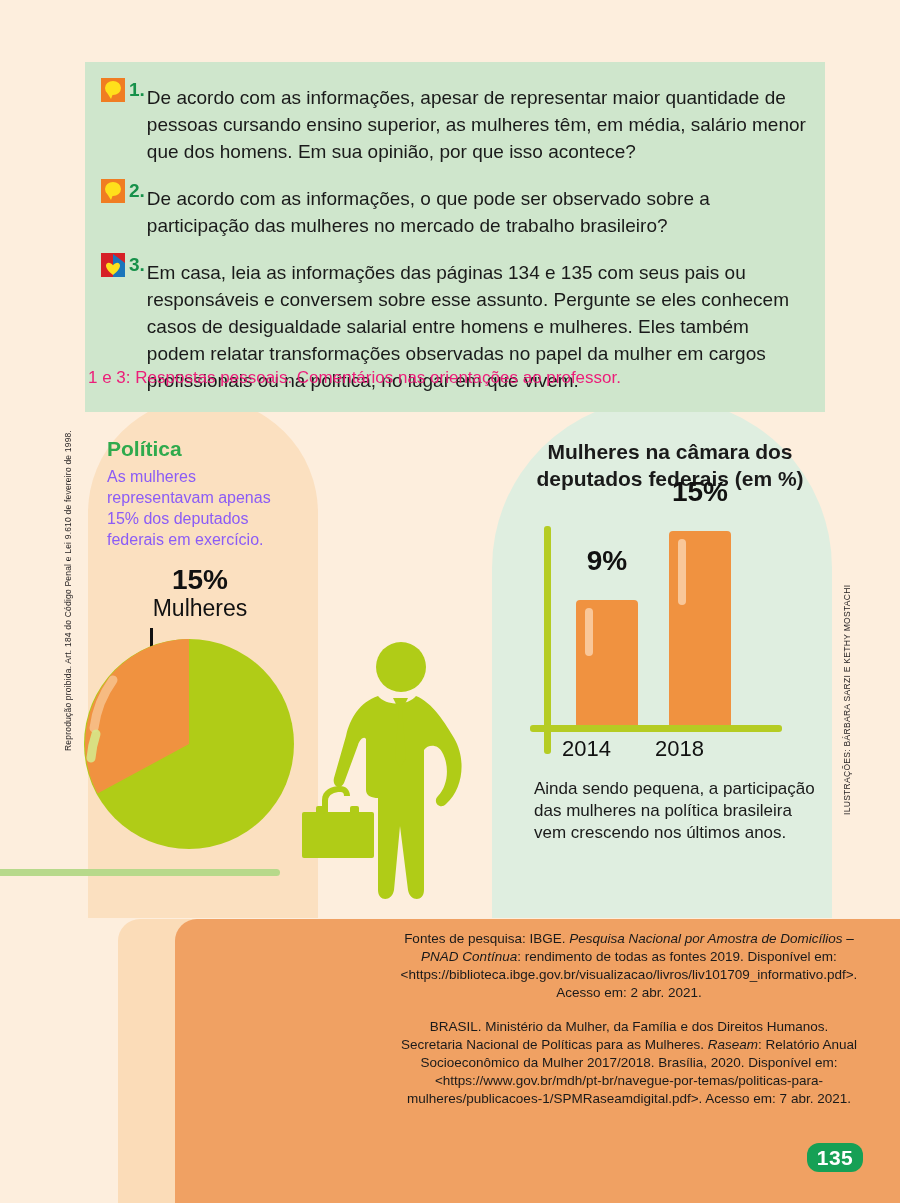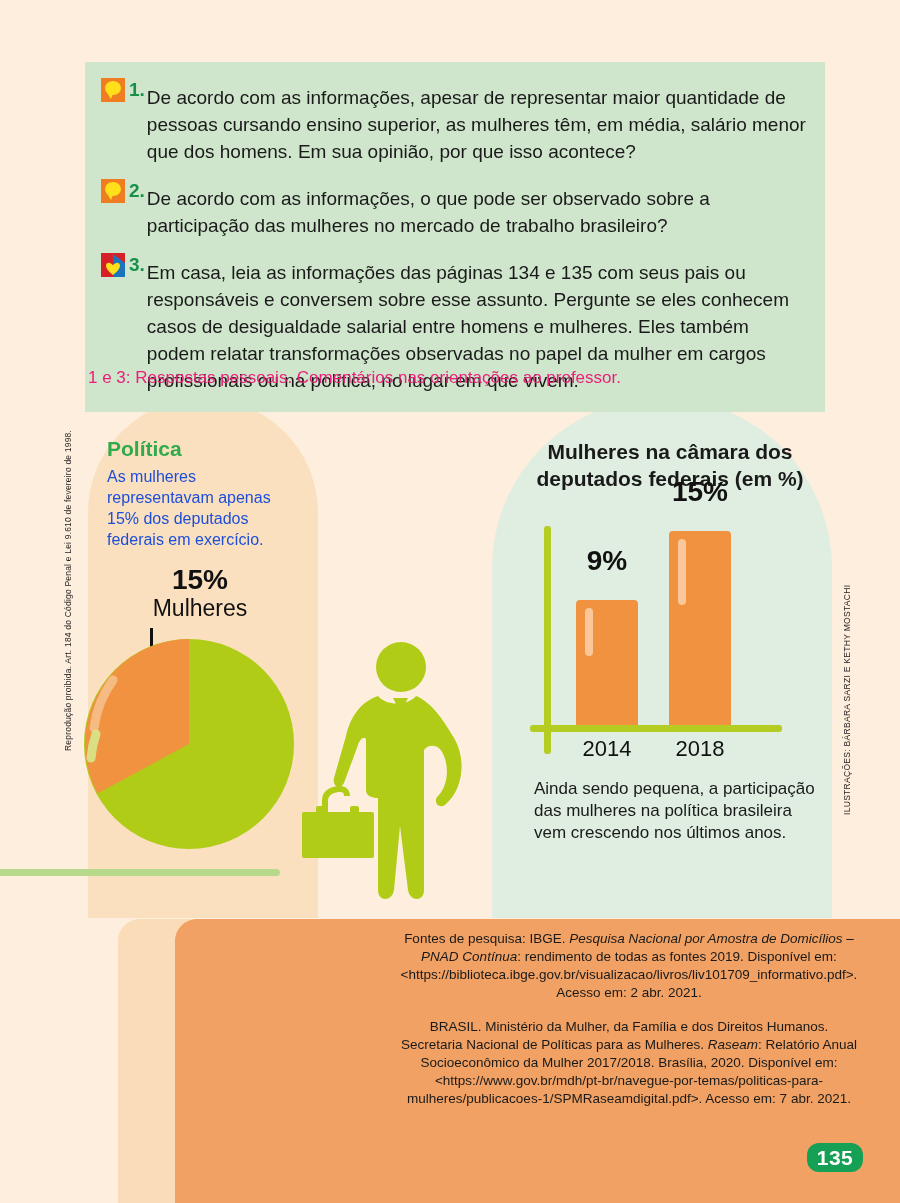--- a/index.html
+++ b/index.html
@@ -157,21 +157,21 @@
     font-size: 21px;
     font-weight: bold;
     color: #2faa4d;
   }
   .politica-text {
     position: absolute;
     left: 107px; top: 466px;
     width: 180px;
     font-size: 16px;
     line-height: 21px;
-    color: #1d4ed8;
+    color: #8b5cf6;
   }
   .pie-label-top {
     position: absolute;
     left: 120px; top: 565px;
     width: 160px;
     text-align: center;
     color: #111;
   }
   .pie-label-top .big { font-size: 28px; font-weight: bold; display:block; line-height: 30px;}
   .pie-label-top .sub { font-size: 23px; display:block; line-height: 26px;}
@@ -268,21 +268,21 @@
     position: absolute;
     text-align: center;
     width: 90px;
     font-size: 28px;
     font-weight: bold;
     color: #111;
   }
   .bar-cat {
     position: absolute;
     top: 216px;
-    text-align: center;
+    text-align: left;
     width: 90px;
     font-size: 22px;
     color: #111;
   }
   .bar-caption {
     position: absolute;
     left: 534px; top: 778px;
     width: 290px;
     font-size: 17px;
     line-height: 22px;

